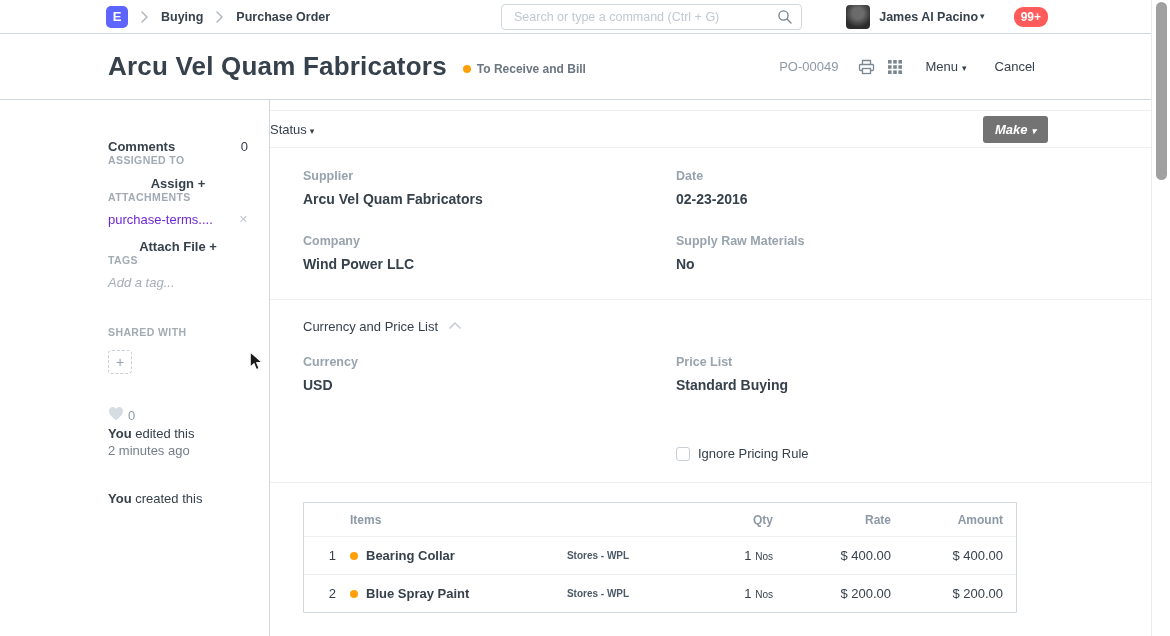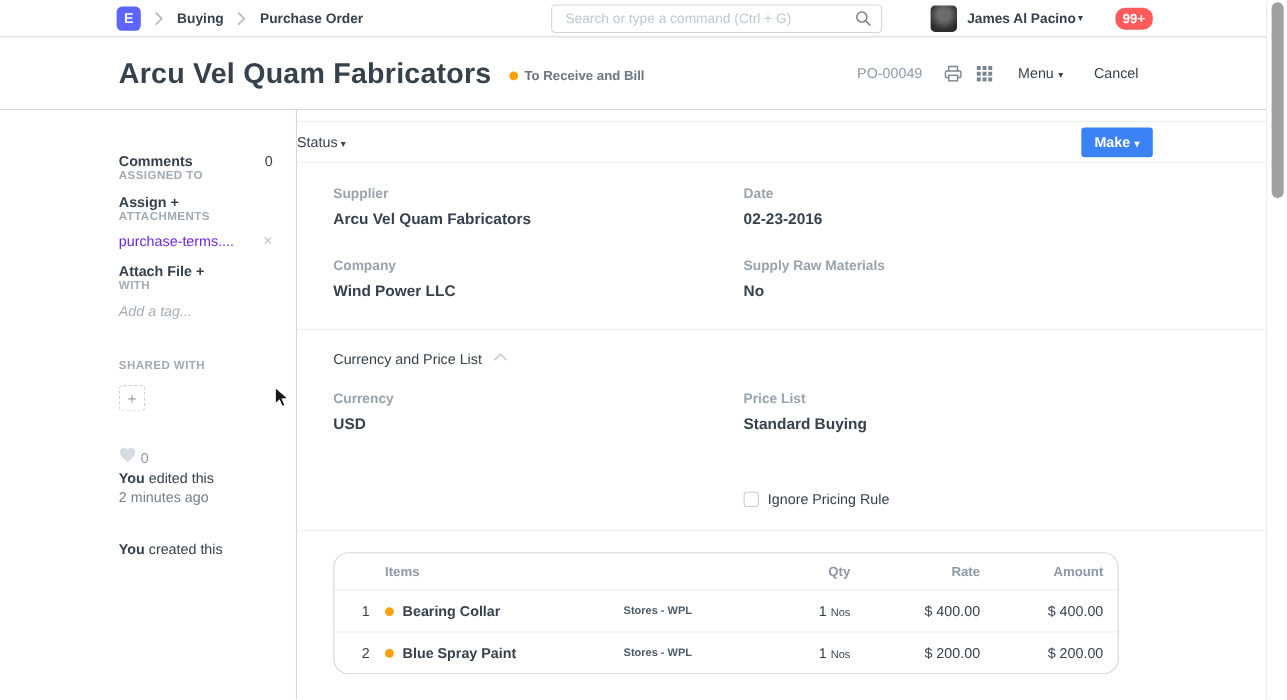--- a/index.html
+++ b/index.html
@@ -40,21 +40,21 @@
   .menu-btn, .cancel-btn { font-size:13px; color:#36414c; cursor:pointer; }
   .menu-btn { margin:0 28px 0 10px; }
   .menu-btn .caret { margin-left:4px; color:#36414c; }
 
   
   .layout { display:flex; height:536px; }
 
   
   .sidebar { width:270px; border-right:1px solid #d1d8dd; padding:39px 21px 0 108px; flex-shrink:0; }
   .sb-row { display:flex; align-items:center; justify-content:space-between; }
-  .sb-strong { font-size:13px; font-weight:bold; color:#36414c; cursor:pointer; }
+  .sb-strong { font-size:13px; font-weight:bold; color:#36414c; cursor:pointer;text-align:center; }
   .sb-count { font-size:13px; color:#36414c; }
   .sb-heading { font-size:10.5px; font-weight:600; color:#a2abb3; letter-spacing:.4px; }
   .sb-file { font-size:13px; color:#6d28d9; }
   .sb-close { font-size:11px; color:#c1c8ce; cursor:pointer; }
   .sb-tag-input { font-size:13px; font-style:italic; color:#a5aeb6; cursor:text; }
   .share-plus { width:24px; height:24px; border:1px dashed #c8cfd5; border-radius:4px; color:#98a1a9;
                 font-size:14px; display:flex; align-items:center; justify-content:center; cursor:pointer; }
   .like-row { display:flex; align-items:center; }
   .like-count { font-size:13px; color:#8d99a6; margin-left:4px; }
   .activity { font-size:13px; color:#36414c; line-height:17px; }
@@ -63,42 +63,42 @@
 
   .mt34 { } .mt10 { margin-top:10px; } .mt12 { margin-top:12px; }
   .mt9 { margin-top:9px; } .mt36 { margin-top:36px; } .mt32 { margin-top:32px; } .mt31 { margin-top:31px; }
 
   
   .main { flex:1; padding-top:10px; }
   .toolbar { height:38px; border-top:1px solid #ebeff2; border-bottom:1px solid #ebeff2;
              display:flex; align-items:center; justify-content:space-between; padding-right:122px; }
   .status-btn { font-size:13px; color:#36414c; cursor:pointer; margin-right:15px; }
   .status-btn .caret { margin-left:3px; }
-  .make-btn { background:#3b82f6; color:#fff; font-size:13px; font-weight:600; border:none; border-radius:3px;
-              padding:6px 12px; cursor:pointer; font-family:"Liberation Sans",sans-serif; }
+  .make-btn { background:#737373; color:#fff; font-size:13px; font-weight:600; border:none; border-radius:3px;
+              padding:6px 12px; cursor:pointer; font-family:"Liberation Sans",sans-serif;font-style:italic; }
   .make-btn .caret { color:#fff; margin-left:4px; }
 
   .section { padding-left:33px; padding-right:134px; border-bottom:1px solid #ebeff2; }
   .fields-grid { display:grid; grid-template-columns:373px 1fr; row-gap:27px; }
   .field .flabel { font-size:12.5px; font-weight:600; color:#98a3ad; margin-bottom:8px; }
   .field .fvalue { font-size:14px; font-weight:bold; color:#36414c; }
   .sec-fields { padding-top:21px; padding-bottom:27px; }
 
   .collapsible-head { padding-top:17px; display:flex; align-items:center; cursor:pointer; }
   .collapsible-title { font-size:13px; color:#36414c; }
   .collapsible-head svg { margin-left:10px; }
   .sec-currency-fields { margin-top:20px; }
   .checkbox-row { display:flex; align-items:center; margin-top:26px; padding-bottom:21px;
                   grid-column:2; cursor:pointer; }
   .checkbox { width:14px; height:14px; border:1px solid #c8cfd5; border-radius:3px; background:#fff; }
   .checkbox-label { font-size:13px; color:#36414c; margin-left:8px; }
 
   
   .sec-items { padding-top:19px; padding-bottom:26px; }
-  .grid-box { width:714px; border:1px solid #d1d8dd; border-radius:14px; background:#fff; }
+  .grid-box { width:714px; border:1px solid #d1d8dd; border-radius:1px; background:#fff; }
   .grid-row { display:flex; align-items:center; height:38px; border-top:1px solid #ebeff2; cursor:pointer; }
   .grid-head { height:33px; border-top:none; cursor:default; }
   .col-idx { width:46px; text-align:right; padding-right:14px; font-size:13px; color:#36414c; }
   .col-item { flex:1; display:flex; align-items:center; font-size:13px; font-weight:bold; color:#36414c; }
   .col-wh { width:160px; text-align:center; font-size:10px; font-weight:bold; color:#4c5a67; }
   .col-qty { width:95px; text-align:right; font-size:13px; color:#36414c; }
   .col-qty .uom { font-size:10px; }
   .col-rate { width:118px; text-align:right; font-size:13px; color:#36414c; }
   .col-amt { width:112px; text-align:right; font-size:13px; color:#36414c; padding-right:0; }
   .grid-box .pad-r { width:13px; flex-shrink:0; }
@@ -199,21 +199,21 @@
       <div class="sb-heading mt34">ASSIGNED TO</div>
       <div class="sb-strong mt10"><span>Assign</span> <span>+</span></div>
 
       <div class="sb-heading mt34">ATTACHMENTS</div>
       <div class="sb-row mt9">
         <span class="sb-file">purchase-terms....</span>
         <span class="sb-close">✕</span>
       </div>
       <div class="sb-strong mt12"><span>Attach File</span> <span>+</span></div>
 
-      <div class="sb-heading mt34">WITH</div>
+      <div class="sb-heading mt34">TAGS</div>
       <div class="sb-tag-input mt9">Add a tag...</div>
 
       <div class="sb-heading mt36">SHARED WITH</div>
       <div class="share-plus mt12">
           <span>+</span>
         </div>
 
       <div class="like-row mt32">
         <span>
           <svg width="16" height="15" viewBox="0 0 16 15">

